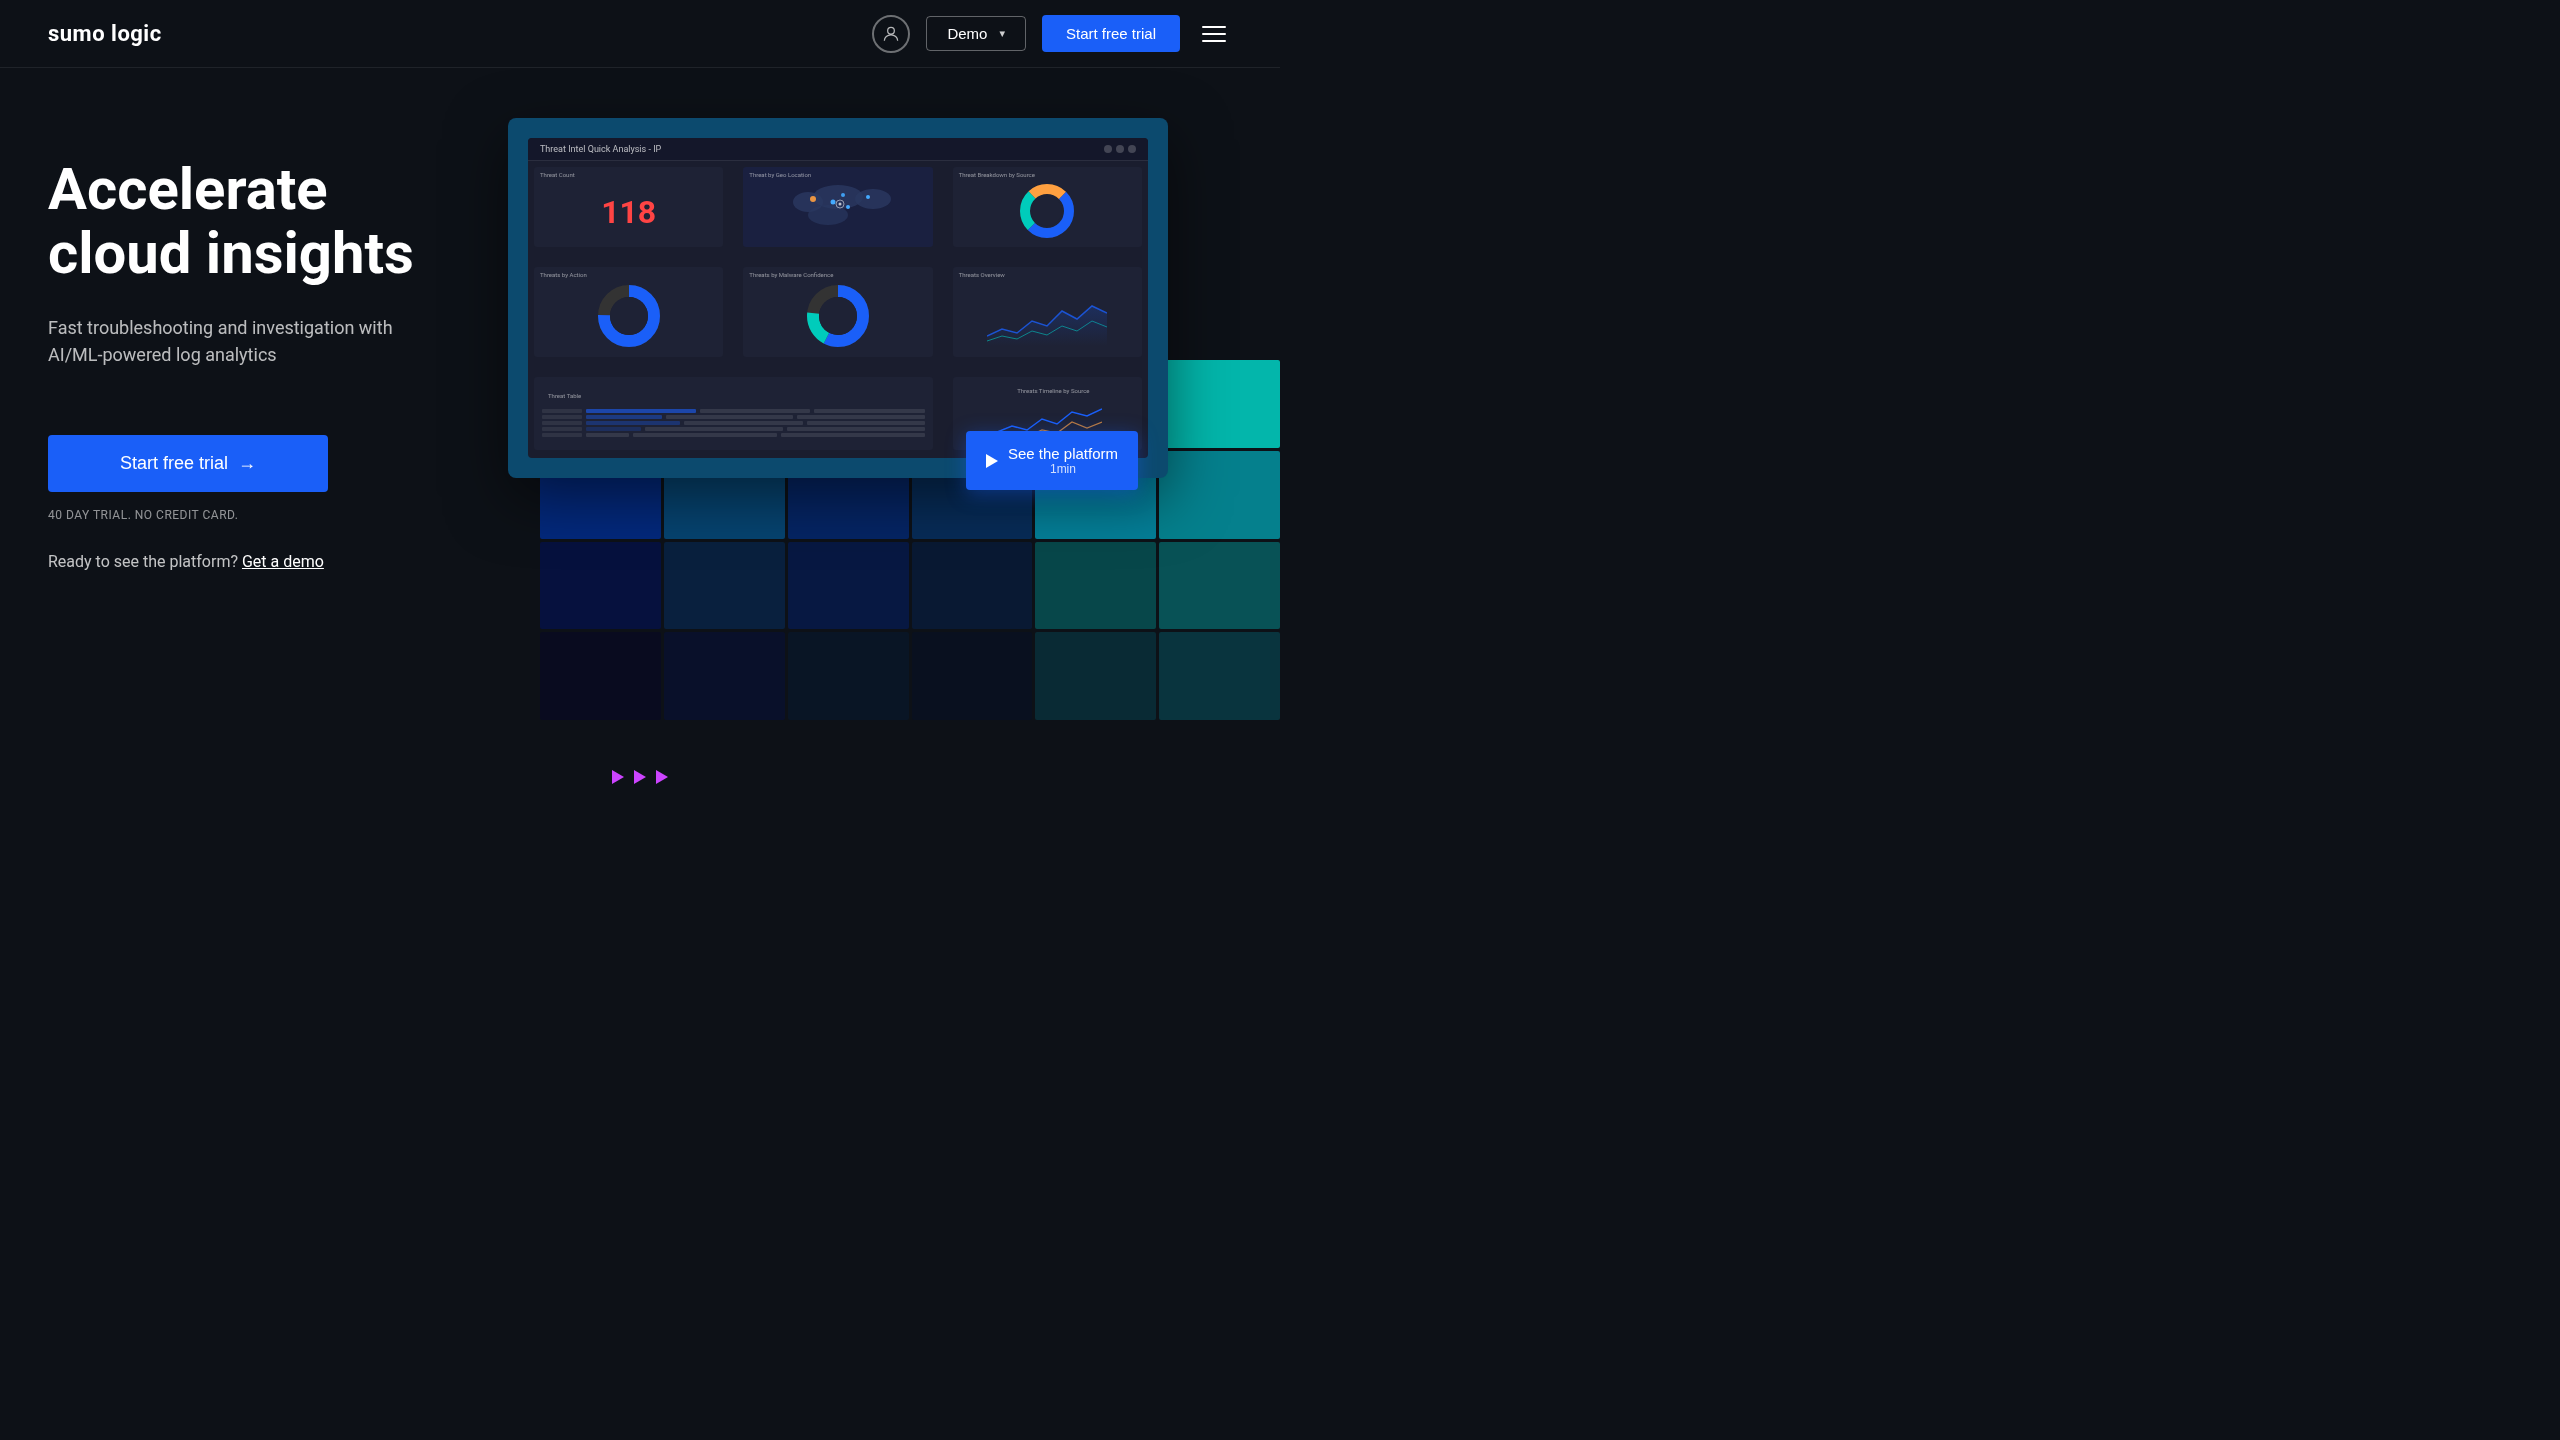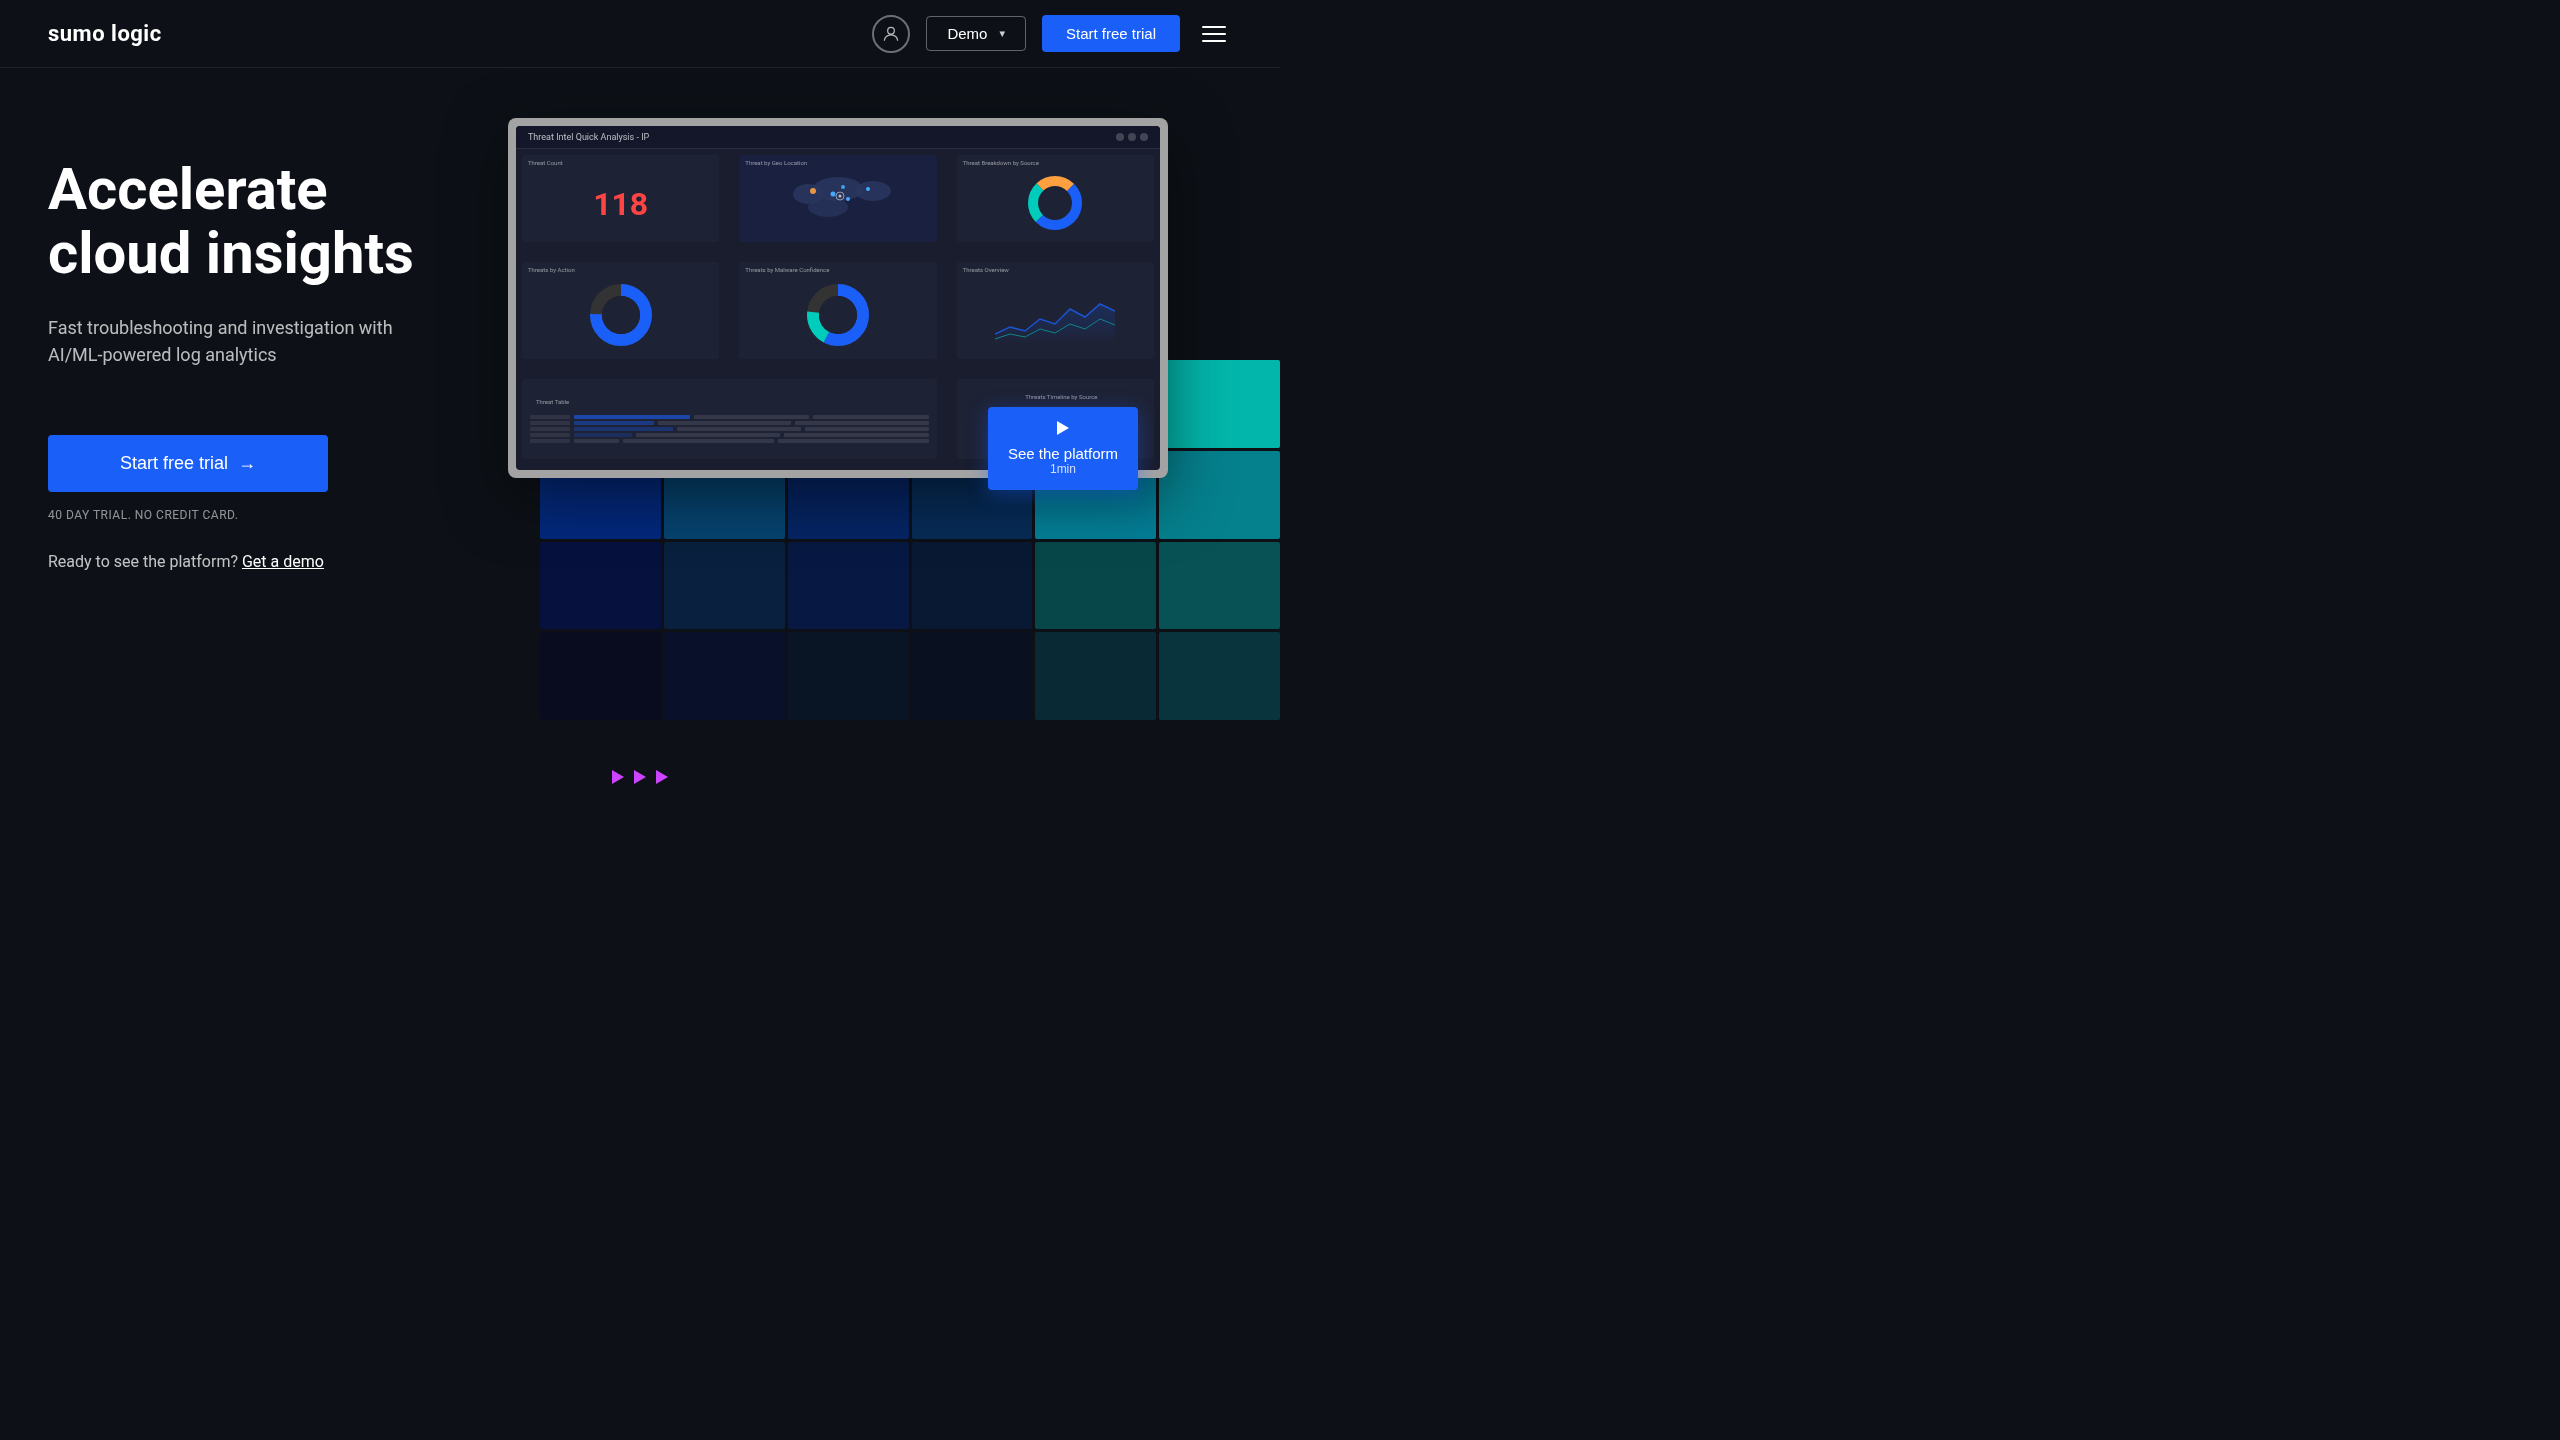--- a/index.html
+++ b/index.html
@@ -174,23 +174,23 @@
     .hero-right {
       flex: 1;
       position: relative;
       z-index: 2;
       margin-left: 40px;
       margin-top: -10px;
     }
 
     
     .dashboard-container {
-      background: #a3a3a3;
+      background: #0c4a6e;
       border-radius: 8px;
-      padding: 8px;
+      padding: 20px;
       width: 660px;
       height: 360px;
       position: relative;
       box-shadow: 0 20px 60px rgba(0,0,0,0.5);
     }
 
     .dashboard-inner {
       background: #1a1d2e;
       border-radius: 4px;
       width: 100%;
@@ -284,21 +284,20 @@
       border: none;
       border-radius: 4px;
       padding: 14px 20px;
       display: flex;
       align-items: center;
       gap: 10px;
       cursor: pointer;
       font-size: 15px;
       font-weight: 500;
       box-shadow: 0 4px 20px rgba(26,95,248,0.4);
-      flex-direction: column;
     }
 
     .see-platform-duration {
       font-size: 12px;
       opacity: 0.8;
       display: block;
     }
 
     .play-icon {
       width: 0;

